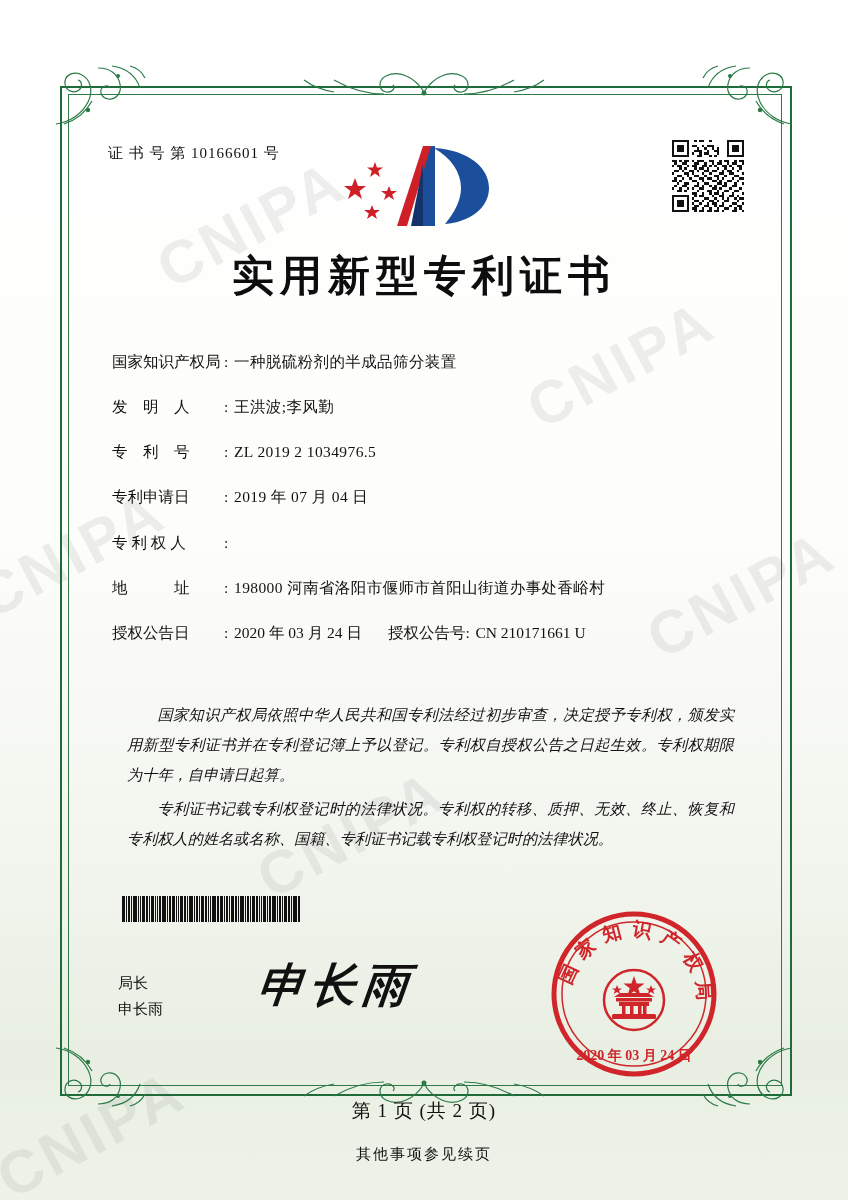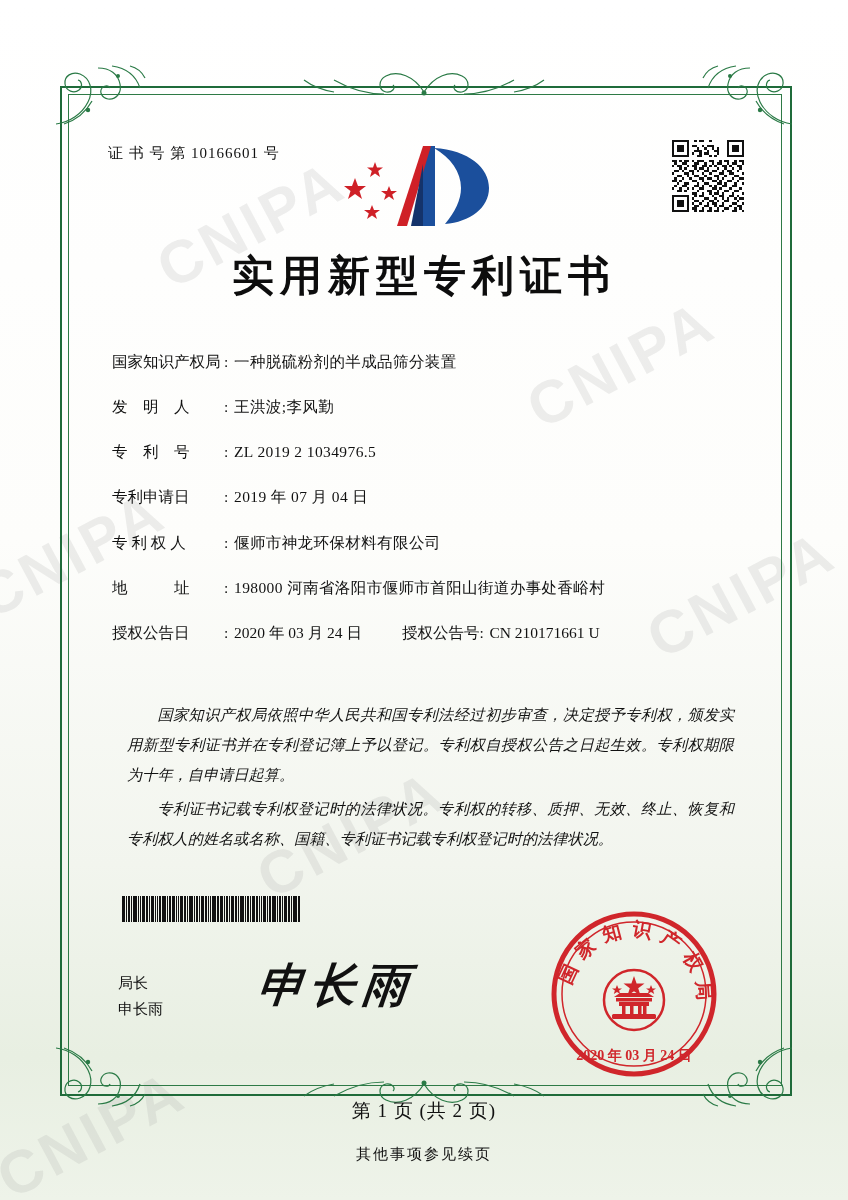--- a/index.html
+++ b/index.html
@@ -152,21 +152,21 @@
     width: 112px;
     flex: none;
     letter-spacing: 0px;
     white-space: pre;
   }
   .row .colon { width: 10px; flex: none; }
   .row .value { flex: 1; letter-spacing: 0.4px; }
 
   .row.dual { margin-bottom: 22px; }
   .row.dual .label2 {
-    margin-left: 40px;
+    margin-left: 26px;
     white-space: pre;
   }
 
   
   .paragraphs {
     position: absolute;
     left: 112px;
     top: 700px;
     width: 622px;
     font-size: 15.2px;
@@ -576,21 +576,20 @@
       <span class="value">ZL 2019 2 1034976.5</span>
     </div>
     <div class="row">
       <span class="label">专利申请日</span>
       <span class="colon">:</span>
       <span class="value">2019 年 07 月 04 日</span>
     </div>
     <div class="row">
       <span class="label">专 利 权 人</span>
       <span class="colon">:</span>
-      <span class="value">偃师市神龙环保材料有限公司</span>
     </div>
     <div class="row">
       <span class="label">地　　　址</span>
       <span class="colon">:</span>
       <span class="value">198000 河南省洛阳市偃师市首阳山街道办事处香峪村</span>
     </div>
     <div class="row dual">
       <span class="label">授权公告日</span>
       <span class="colon">:</span>
       <span>2020 年 03 月 24 日</span>

